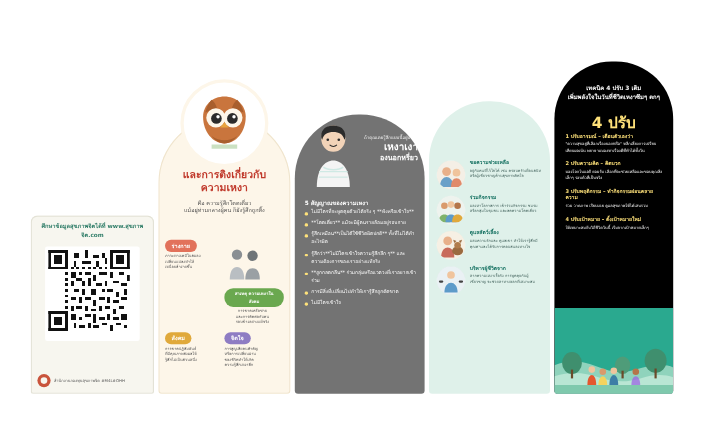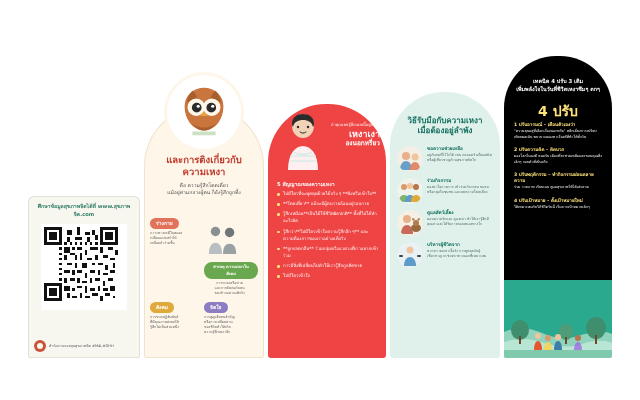--- a/index.html
+++ b/index.html
@@ -76,21 +76,21 @@
   .pill.body{background:#e2725b;}
   .pill.emotion{background:#6aa84f;}
   .pill.social{background:#e0a93b;}
   .pill.mind{background:#8e7cc3;}
   .celltext{font-size:3.5px;color:#5a5a5a;line-height:1.5;padding-right:3px;}
   .cellcenter{text-align:center;}
 
   
   .p3{
     position:absolute;left:268px;top:104px;width:118px;height:254px;
-    background:#ef4444;border-radius:58px 58px 3px 3px;
+    background:#737373;border-radius:58px 58px 3px 3px;
   }
   .p3 .illo{
     position:absolute;top:8px;left:8px;width:54px;height:58px;
   }
   .p3 .scribble{
     position:absolute;top:18px;right:6px;width:52px;text-align:right;
     color:#ffffff;
   }
   .p3 .sc1{font-size:4px;opacity:.95;line-height:1.3;}
   .p3 .sc2{font-size:9px;font-weight:bold;line-height:1.2;margin-top:2px;}
@@ -368,22 +368,20 @@
       <li>**โดดเดี่ยว** แม้จะมีผู้คนรายล้อมอยู่รอบกาย</li>
       <li>รู้สึกเหมือน**เป็นได้ใช้ชีวิตผิดปกติ** ทั้งที่ไม่ได้ทำอะไรผิด</li>
       <li>รู้สึกว่า**ไม่มีใครเข้าใจความรู้สึกลึก ๆ** และความต้องการของเราอย่างแท้จริง</li>
       <li>**ถูกกลดกลืน** ร่วมกลุ่มหรือแวดวงที่เราอยากเข้าร่วม</li>
       <li>การมีสิ่งที่เปลี่ยนไปทำให้เรารู้สึกถูกตัดขาด</li>
       <li>ไม่มีใครเข้าใจ</li>
     </ul>
   </div>
 
   <div class="p4">
-    <div class="h4a" style="white-space:pre-line">วิธีรับมือกับความเหงา
-เมื่อต้องอยู่ลำพัง</div>
 
     <div class="list">
 
       <div class="item">
         <div class="thumb">
           <svg viewBox="0 0 26 26" width="26" height="26" aria-hidden="true">
             <rect width="26" height="26" fill="#f4efe6"></rect>
             <circle cx="9" cy="10" r="4" fill="#e8b08a"></circle>
             <path d="M3 24c0-6 3-9 6-9s6 3 6 9z" fill="#6aa0c8"></path>
             <circle cx="18" cy="11" r="3.5" fill="#f0c49d"></circle>

